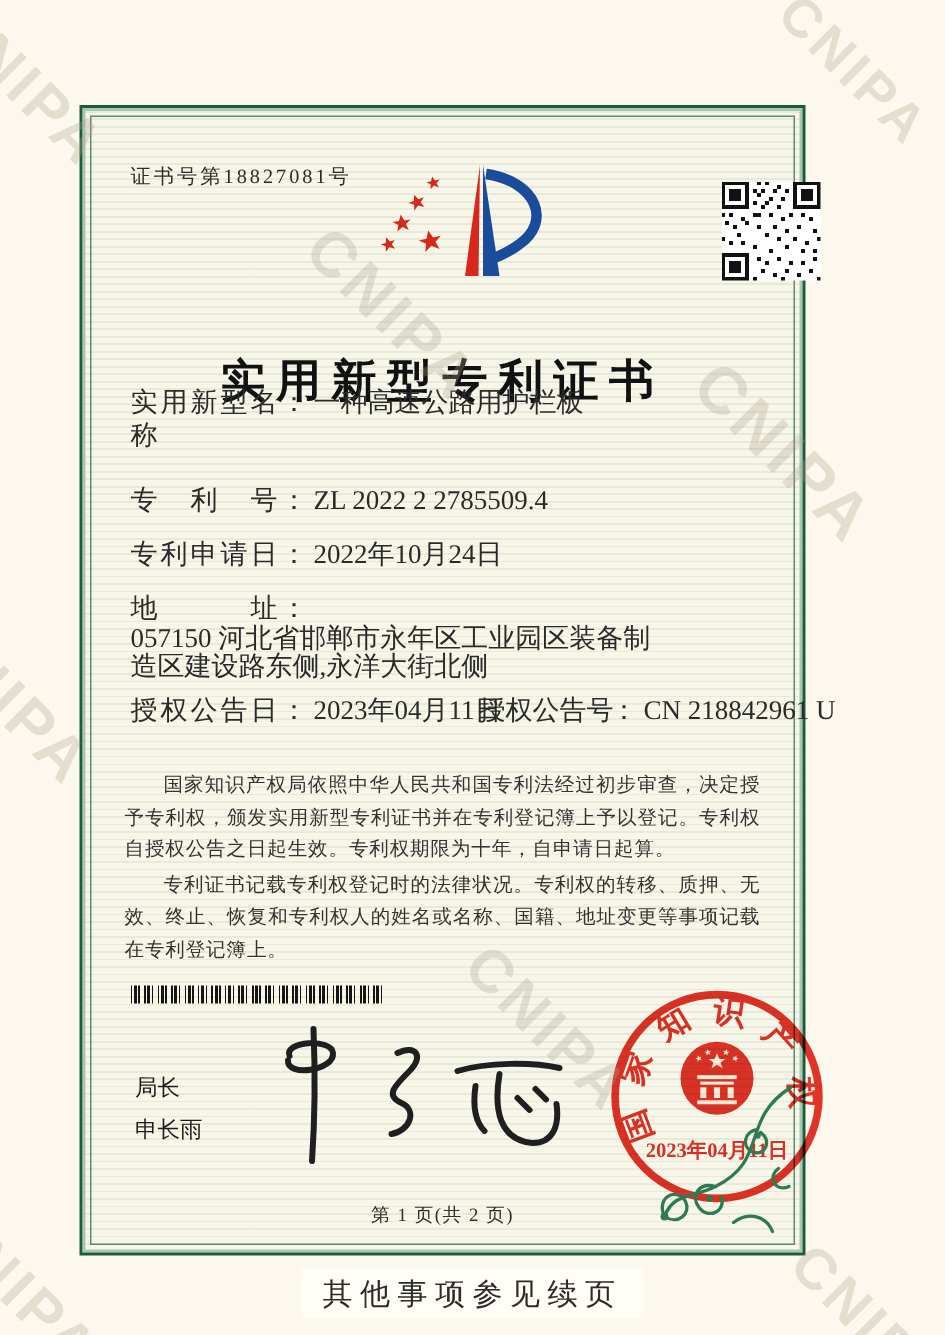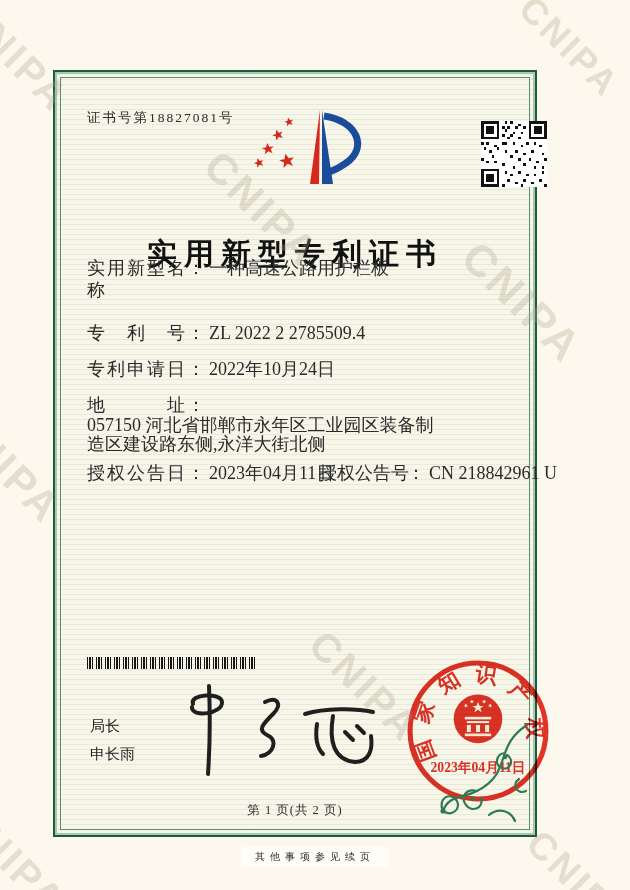--- a/index.html
+++ b/index.html
@@ -94,21 +94,21 @@
     position:absolute; bottom:16px; left:0; width:100%;
     text-align:center; font-size:12.5px; letter-spacing:1px; color:#2e2e2e;
   }
   
   .continuation {
     position:absolute; top:846px; left:0; width:100%;
     text-align:center; z-index:3;
   }
   .continuation span {
     display:inline-block; background:#fffdf6; padding:3px 14px;
-    font-size:10px; letter-spacing:5px; color:#2b2b2b;
+    font-size:20px; letter-spacing:5px; color:#2b2b2b;
   }
 </style>
 </head>
 <body>
 
 <span class="wm" style="left:-18px;top:-8px;font-size:40px;">CNIPA</span>
 <span class="wm" style="left:540px;top:-12px;font-size:36px;">CNIPA</span>
 <span class="wm" style="left:228px;top:142px;font-size:42px;">CNIPA</span>
 <span class="wm" style="left:487px;top:232px;font-size:44px;">CNIPA</span>
 <span class="wm" style="left:-30px;top:398px;font-size:42px;">CNIPA</span>
@@ -173,20 +173,24 @@
       <span class="flabel">地址</span><span class="fsep">：</span><span class="fvalue fvalue-wrap">057150 河北省邯郸市永年区工业园区装备制造区建设路东侧,永洋大街北侧</span>
     </div>
     <div class="frow">
       <span class="flabel">授权公告日</span><span class="fsep">：</span><span class="fvalue">2023年04月11日</span>
       <span class="pairB">
         <span class="flabel">授权公告号</span><span class="fsep">：</span><span class="fvalue">CN 218842961 U</span>
       </span>
     </div>
   </div>
 
+  <div class="paras">
+    <p>国家知识产权局依照中华人民共和国专利法经过初步审查，决定授予专利权，颁发实用新型专利证书并在专利登记簿上予以登记。专利权自授权公告之日起生效。专利权期限为十年，自申请日起算。</p>
+    <p>专利证书记载专利权登记时的法律状况。专利权的转移、质押、无效、终止、恢复和专利权人的姓名或名称、国籍、地址变更等事项记载在专利登记簿上。</p>
+  </div>
 
   <div class="barcode"></div>
 
   <div class="signer">
     <div>局长</div>
     <div>申长雨</div>
   </div>
 
   <svg class="signature" viewBox="0 0 235 100">
     <g stroke="#1f1f1f" stroke-width="4" fill="none" stroke-linecap="round" stroke-linejoin="round">

